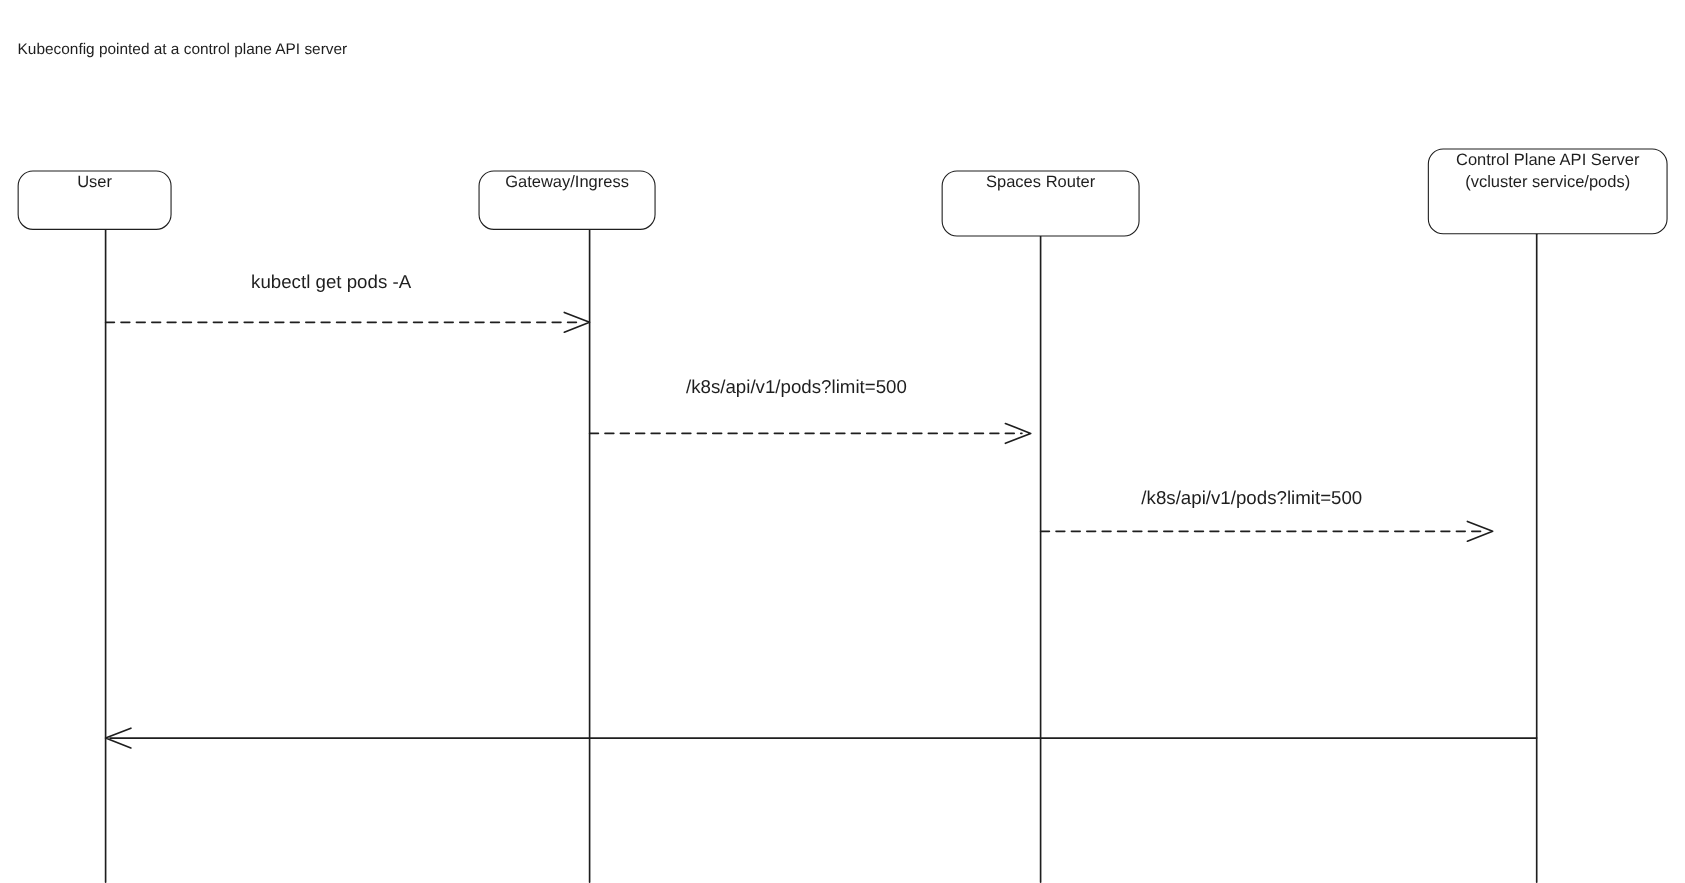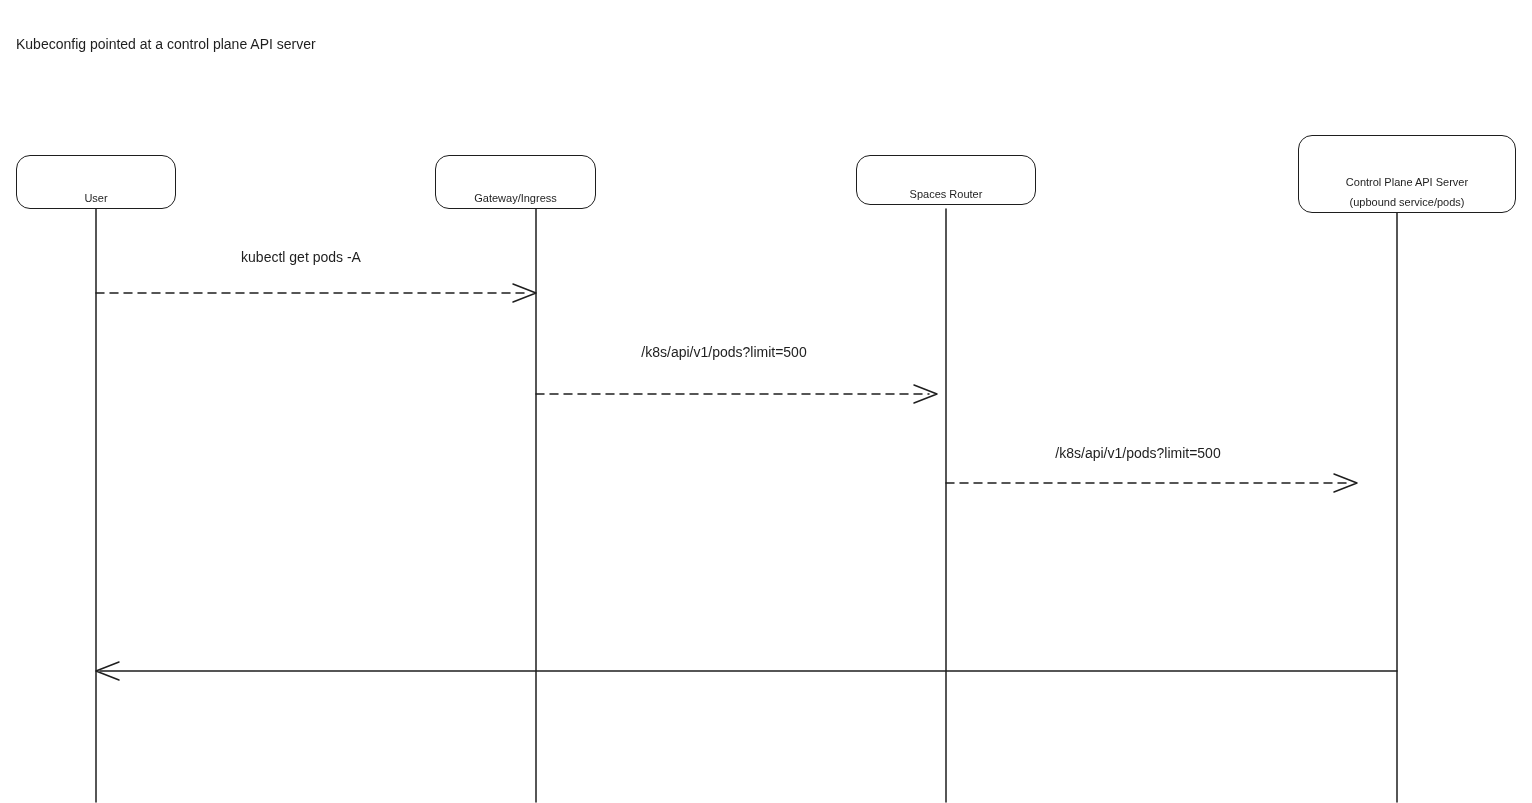--- a/index.html
+++ b/index.html
@@ -36,30 +36,30 @@
   }
   .pbox {
     position: absolute;
     box-sizing: border-box;
     border: 1.6px solid #1e1e1e;
     border-radius: 14px;
     background: #ffffff;
     display: flex;
     flex-direction: column;
     align-items: center;
-    justify-content: flex-end;
+    justify-content: flex-start;
     text-align: center;
-    font-size: 11px;
+    font-size: 15px;
     line-height: 20px;
     z-index: 2;
   }
   .msg-label {
     position: absolute;
     transform: translateX(-50%);
-    font-size: 14px;
+    font-size: 17px;
     line-height: 18px;
     white-space: nowrap;
     background: #ffffff;
     padding: 0 2px;
     z-index: 2;
   }
 </style>
 </head>
 <body>
 
@@ -80,35 +80,35 @@
     <line x1="536" y1="377" x2="929" y2="377" stroke-dasharray="8 6"></line>
     <polyline points="914,368 937,377 914,386"></polyline>
 
     <line x1="946" y1="466" x2="1349" y2="466" stroke-dasharray="8 6"></line>
     <polyline points="1334,457 1357,466 1334,475"></polyline>
 
     <line x1="1397" y1="654" x2="100" y2="654"></line>
     <polyline points="119,645 96,654 119,663"></polyline>
   </svg>
 
-  <div class="pbox" style="left:16px; top:138px; width:160px; height:54px;">
+  <div class="pbox" style="left:16px; top:138px; width:140px; height:54px;">
     <span>User</span>
   </div>
 
   <div class="pbox" style="left:435px; top:138px; width:161px; height:54px;">
     <span>Gateway/Ingress</span>
   </div>
 
-  <div class="pbox" style="left:856px; top:138px; width:180px; height:50px;">
+  <div class="pbox" style="left:856px; top:138px; width:180px; height:60px;">
     <span>Spaces Router</span>
   </div>
 
   <div class="pbox" style="left:1298px; top:118px; width:218px; height:78px;">
     <span>Control Plane API Server</span>
-    <span>(upbound service/pods)</span>
+    <span>(vcluster service/pods)</span>
   </div>
 
   <div class="msg-label" style="left:301px; top:231px;">kubectl get pods -A</div>
 
   <div class="msg-label" style="left:724px; top:326px;">/k8s/api/v1/pods?limit=500</div>
 
   <div class="msg-label" style="left:1138px; top:427px;">/k8s/api/v1/pods?limit=500</div>
 
 </div>
 

